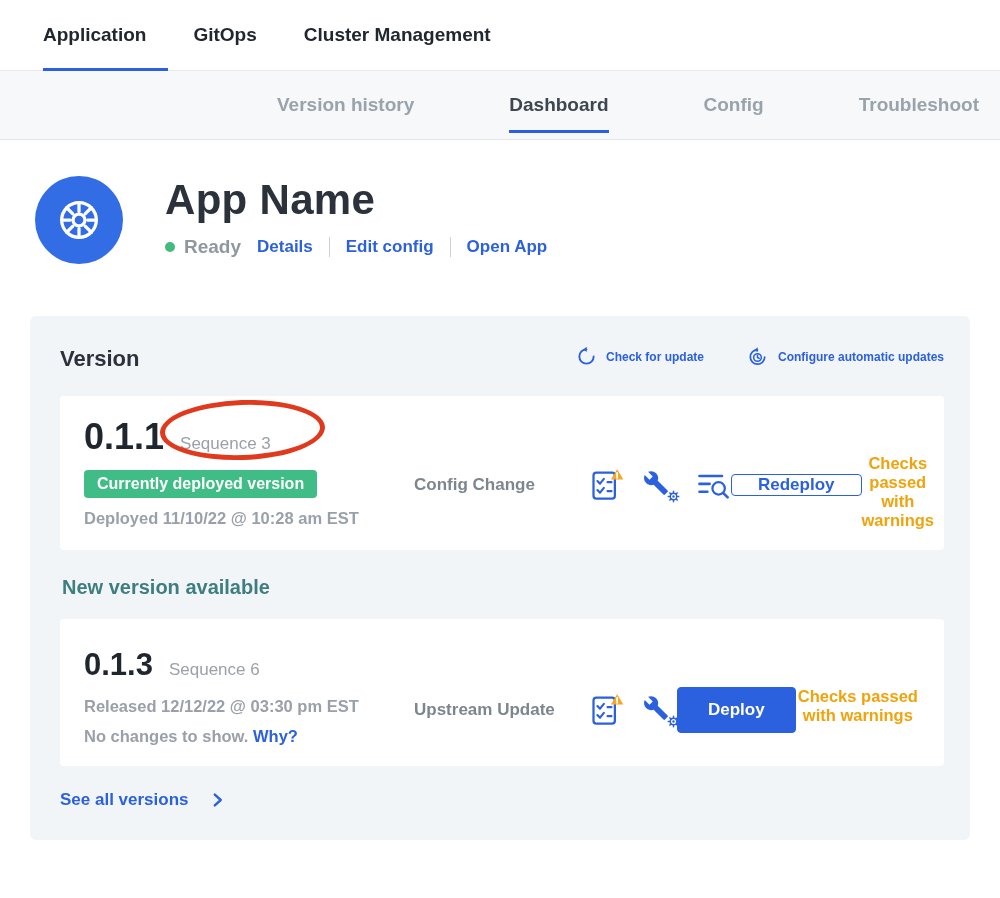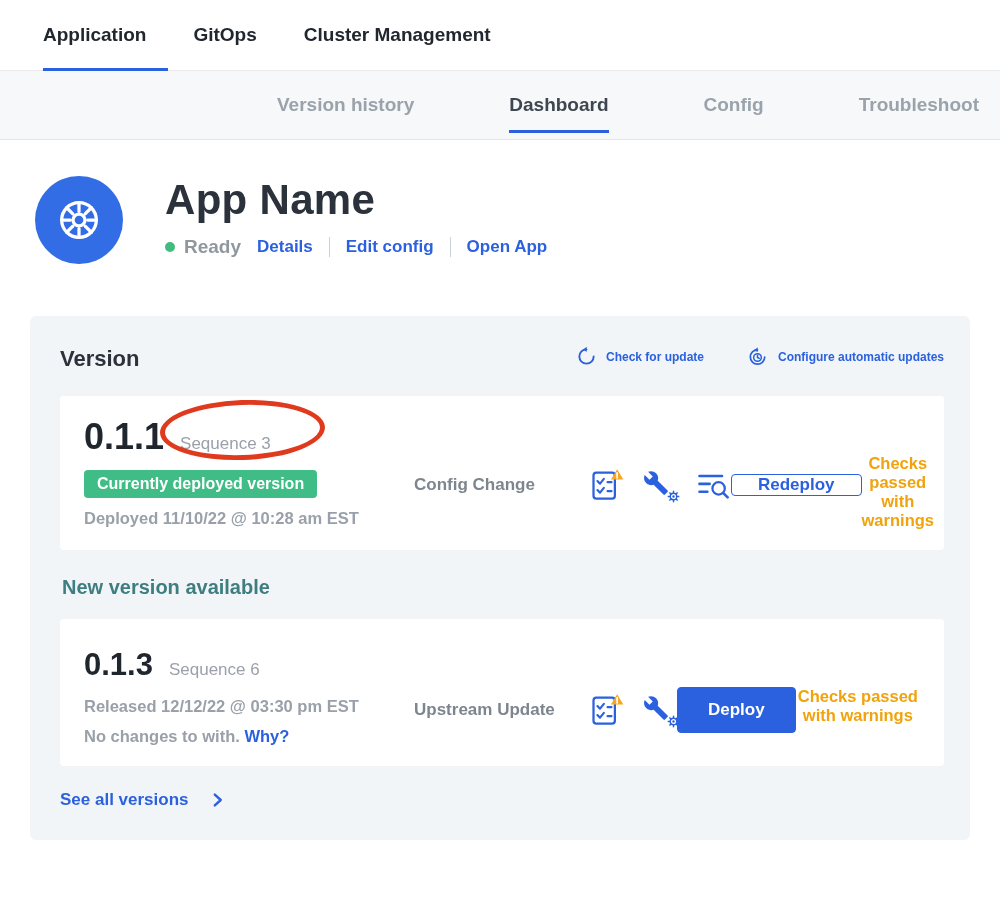--- a/index.html
+++ b/index.html
@@ -220,21 +220,21 @@
   <div class="nv-heading">New version available</div>
 
   <div class="release-card">
     <div class="rc-left" style="padding-top:8px">
       <div class="ver-row">
         <span class="ver-num small">0.1.3</span>
         <span class="seq">Sequence 6</span>
       </div>
       <div class="gray-line" style="margin-top:14px">Released 12/12/22 @ 03:30 pm EST</div>
       <div class="gray-line">
-        <span>No changes to with.</span>
+        <span>No changes to show.</span>
         <span class="why">Why?</span>
       </div>
     </div>
 
     <div class="rc-right lower">
       <div class="rc-row">
         <div class="change-type">Upstream Update</div>
         <div class="icons">
 
           <svg width="36" height="36" viewBox="0 0 32 32" fill="none" stroke="#2b61de" stroke-width="2" stroke-linecap="round" stroke-linejoin="round">

